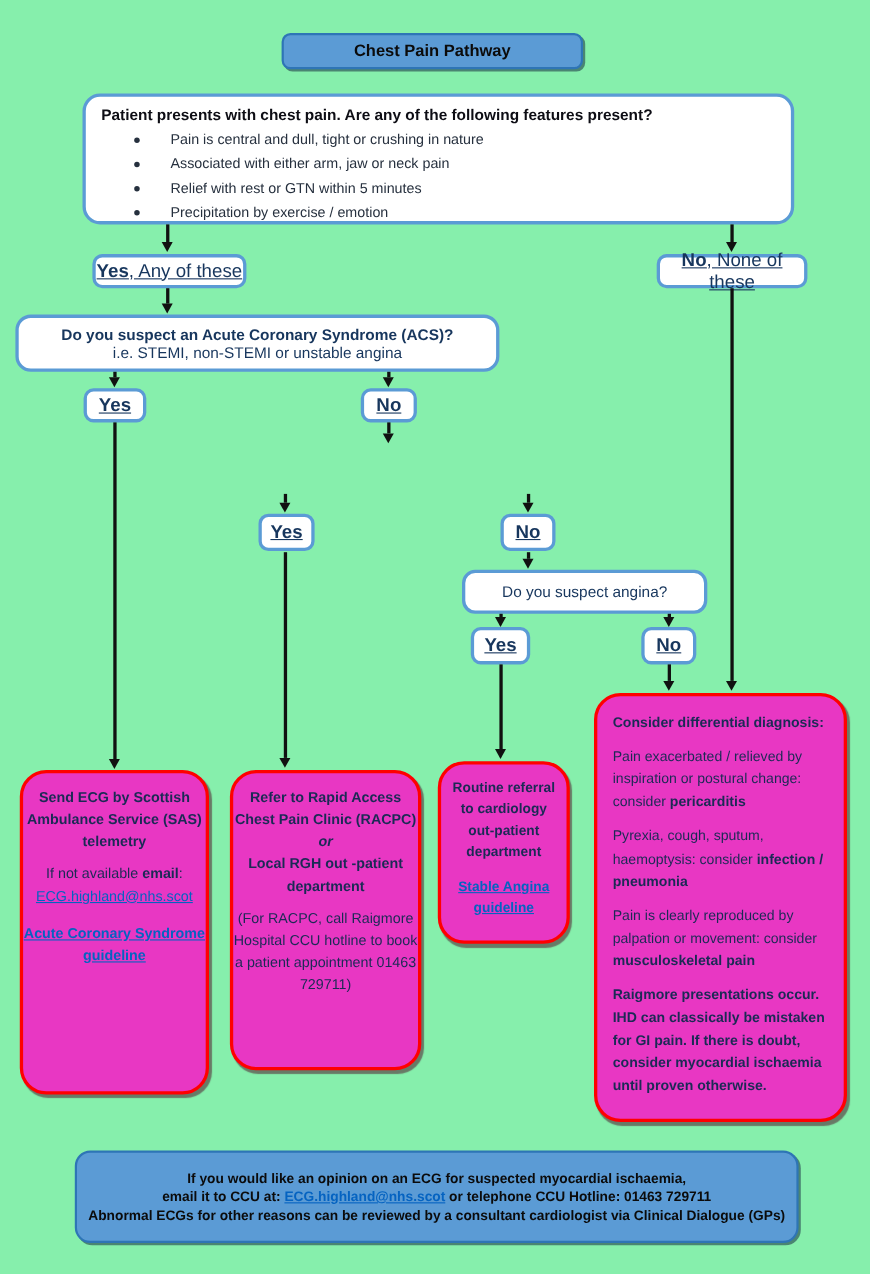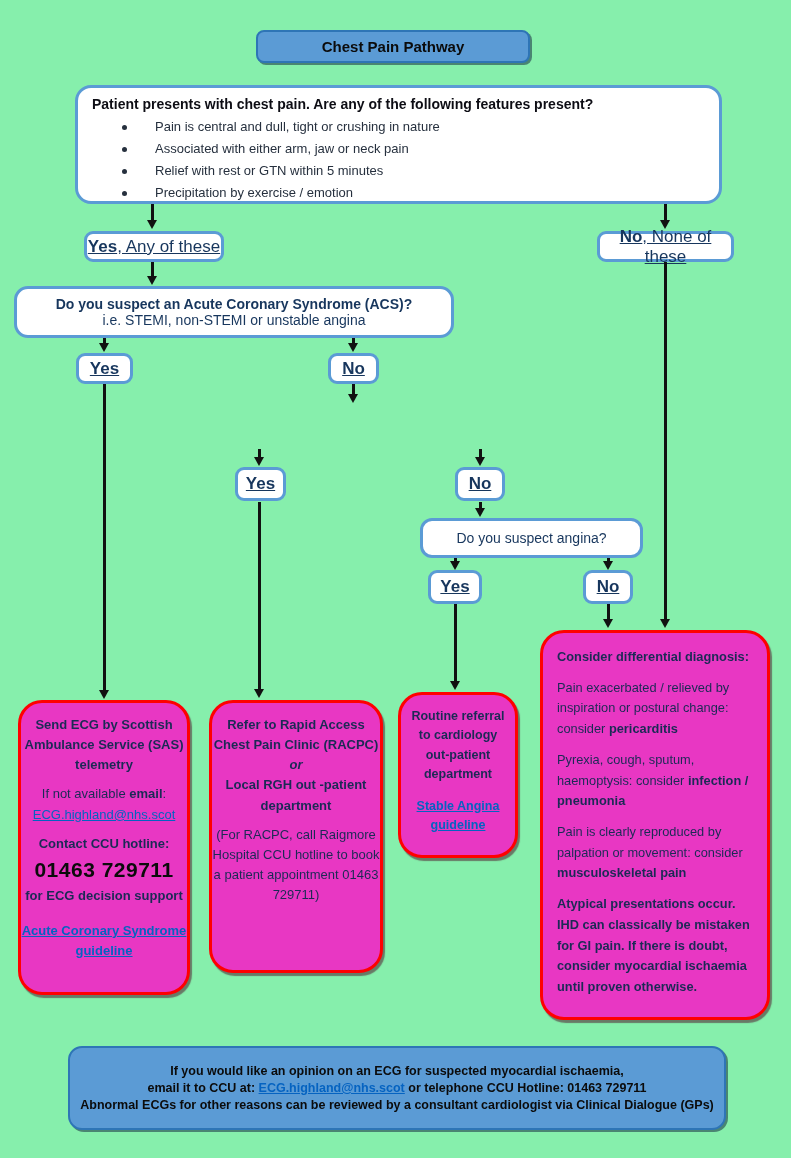--- a/index.html
+++ b/index.html
@@ -129,44 +129,41 @@
       <span>Yes</span>
     </div>
   <div class="abs wbox small" style="left:583px;top:570px;width:50px;height:34px;">
       <span>No</span>
     </div>
 
   <div class="abs pbox" style="left:18px;top:700px;width:172px;height:295px;">
     <p class="b">Send ECG by Scottish Ambulance Service (SAS) telemetry</p>
     <p><span>If not available </span><span class="b">email</span><span>:</span><br>
       <a class="lnk" href="#">ECG.highland@nhs.scot</a></p>
-    <p><span class="b">Contact CCU hotline:</span><br>
-      <span class="phone">01463 729711</span><br>
-      <span class="b">for ECG decision support</span></p>
     <p style="margin-top:14px;"><a class="lnk b" href="#">Acute Coronary Syndrome guideline</a></p>
   </div>
 
   <div class="abs pbox" style="left:209px;top:700px;width:174px;height:273px;">
     <p class="b" style="margin-bottom:0;">Refer to Rapid Access Chest Pain Clinic (RACPC)</p>
     <p class="b it" style="margin-bottom:0;">or</p>
     <p class="b">Local RGH out -patient department</p>
     <p>(For RACPC, call Raigmore Hospital CCU hotline to book a patient appointment 01463 729711)</p>
   </div>
 
   <div class="abs pbox" style="left:398px;top:692px;width:120px;height:166px;padding:12px 8px;font-size:12.5px;">
     <p class="b">Routine referral to cardiology out-patient department</p>
     <p style="margin-top:12px;"><a class="lnk b" href="#">Stable Angina guideline</a></p>
   </div>
 
   <div class="abs pbox left" style="left:540px;top:630px;width:230px;height:390px;">
     <p class="b">Consider differential diagnosis:</p>
     <p><span>Pain exacerbated / relieved by inspiration or postural change: consider </span><span class="b">pericarditis</span></p>
     <p><span>Pyrexia, cough, sputum, haemoptysis: consider </span><span class="b">infection / pneumonia</span></p>
     <p><span>Pain is clearly reproduced by palpation or movement: consider </span><span class="b">musculoskeletal pain</span></p>
-    <p class="b">Atypical presentations occur. IHD can classically be mistaken for GI pain.  If there is doubt, consider myocardial ischaemia until proven otherwise.</p>
+    <p class="b">Raigmore presentations occur. IHD can classically be mistaken for GI pain.  If there is doubt, consider myocardial ischaemia until proven otherwise.</p>
   </div>
 
   <div class="abs banner footer" style="left:68px;top:1046px;width:658px;height:84px;">
     <span>If you would like an opinion on an ECG for suspected myocardial ischaemia,</span>
     <span><span>email it to CCU at: </span><a class="lnk b" href="#">ECG.highland@nhs.scot</a><span> or telephone CCU Hotline: 01463 729711</span></span>
     <span>Abnormal ECGs for other reasons can be reviewed by a consultant cardiologist via Clinical Dialogue (GPs)</span>
   </div>
 
   <div class="arrow" style="left:151px;top:204px;height:16px;"></div>
   <div class="arrow" style="left:664px;top:204px;height:16px;"></div>

